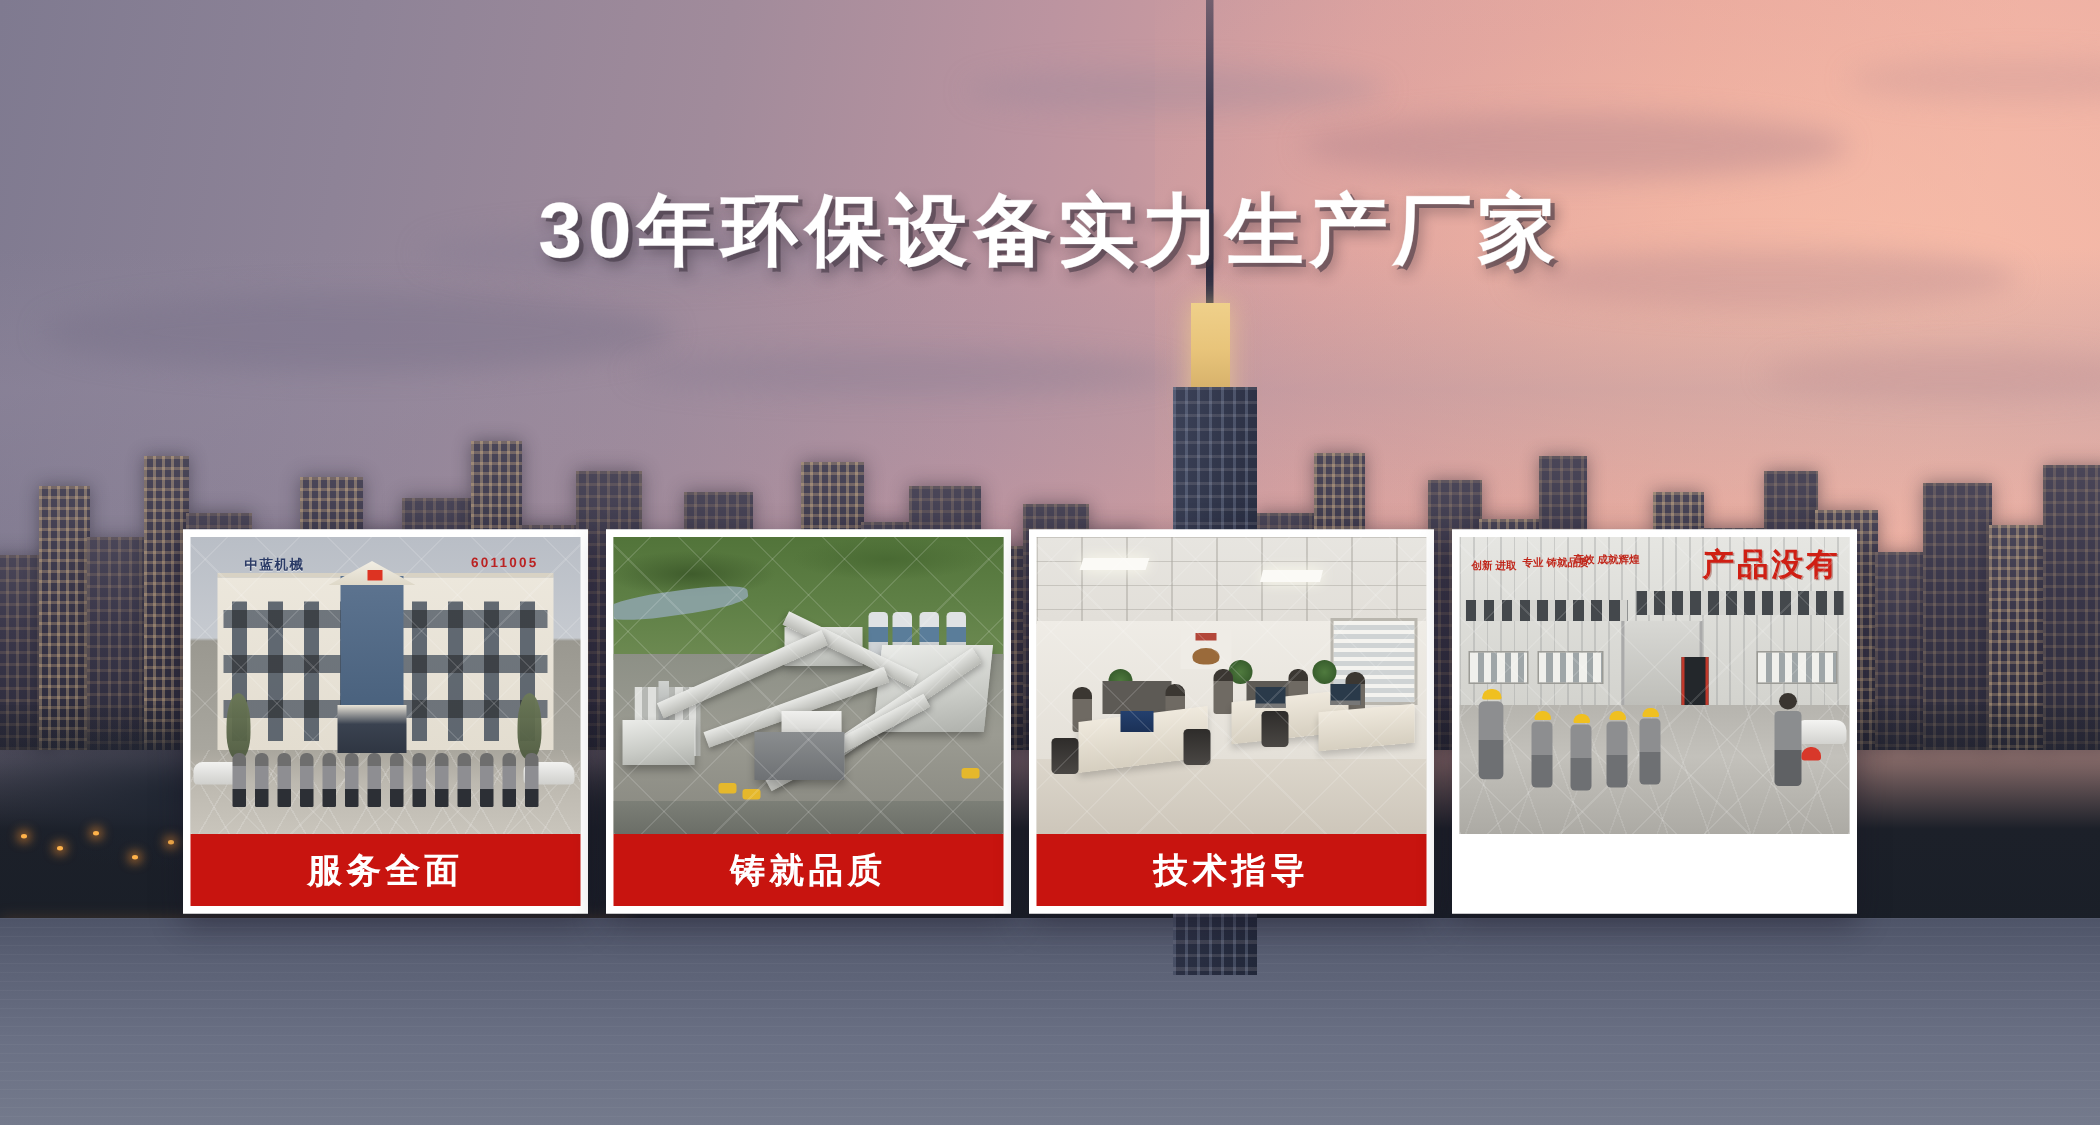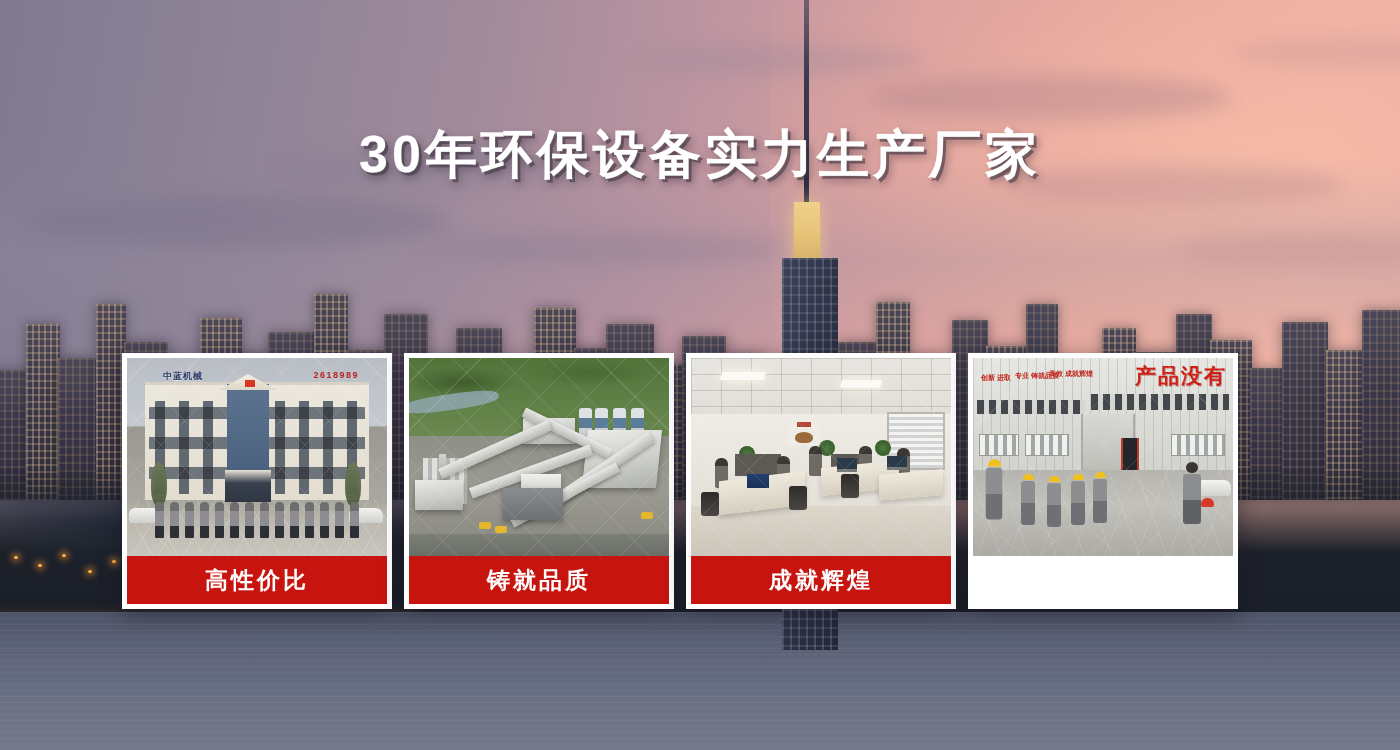--- a/index.html
+++ b/index.html
@@ -487,21 +487,21 @@
   <div class="cards">
 
     <div class="card">
       <div class="photo p1">
         <div class="bldg"></div>
         <div class="atrium"></div>
         <div class="pediment"></div>
         <div class="entr"></div>
         <div class="flag"></div>
         <div class="sign">中蓝机械</div>
-        <div class="phone">2618989</div>
+        <div class="phone">6011005</div>
         <div class="tree l"></div>
           <div class="tree r"></div>
         <div class="ground"></div>
         <div class="car l"></div>
           <div class="car r"></div>
         <div class="row">
           <i></i>
             <i></i>
             <i></i>
             <i></i>
@@ -511,21 +511,21 @@
           <i></i>
             <i></i>
             <i></i>
             <i></i>
             <i></i>
             <i></i>
             <i></i>
         </div>
       </div>
       <div class="cap">
-        <span>高性价比</span>
+        <span>服务全面</span>
       </div>
     </div>
 
     <div class="card">
       <div class="photo p2">
         <div class="field"></div>
         <div class="river"></div>
         <div class="pad"></div>
         <div class="silo s1"></div>
           <div class="silo s2"></div>
@@ -578,21 +578,21 @@
           <div class="desk d3"></div>
           <div class="desk d1"></div>
         <div class="mon m1"></div>
           <div class="mon m2"></div>
         <div class="lap"></div>
         <div class="chair c1"></div>
           <div class="chair c2"></div>
           <div class="chair c3"></div>
       </div>
       <div class="cap">
-        <span>成就辉煌</span>
+        <span>技术指导</span>
       </div>
     </div>
 
     <div class="card">
       <div class="photo p4">
         <div class="facade"></div>
         <div class="redtxt">产品没有</div>
         <div class="slg s1">创新 进取</div>
         <div class="slg s2">专业 铸就品质</div>
         <div class="slg s3">高效 成就辉煌</div>

